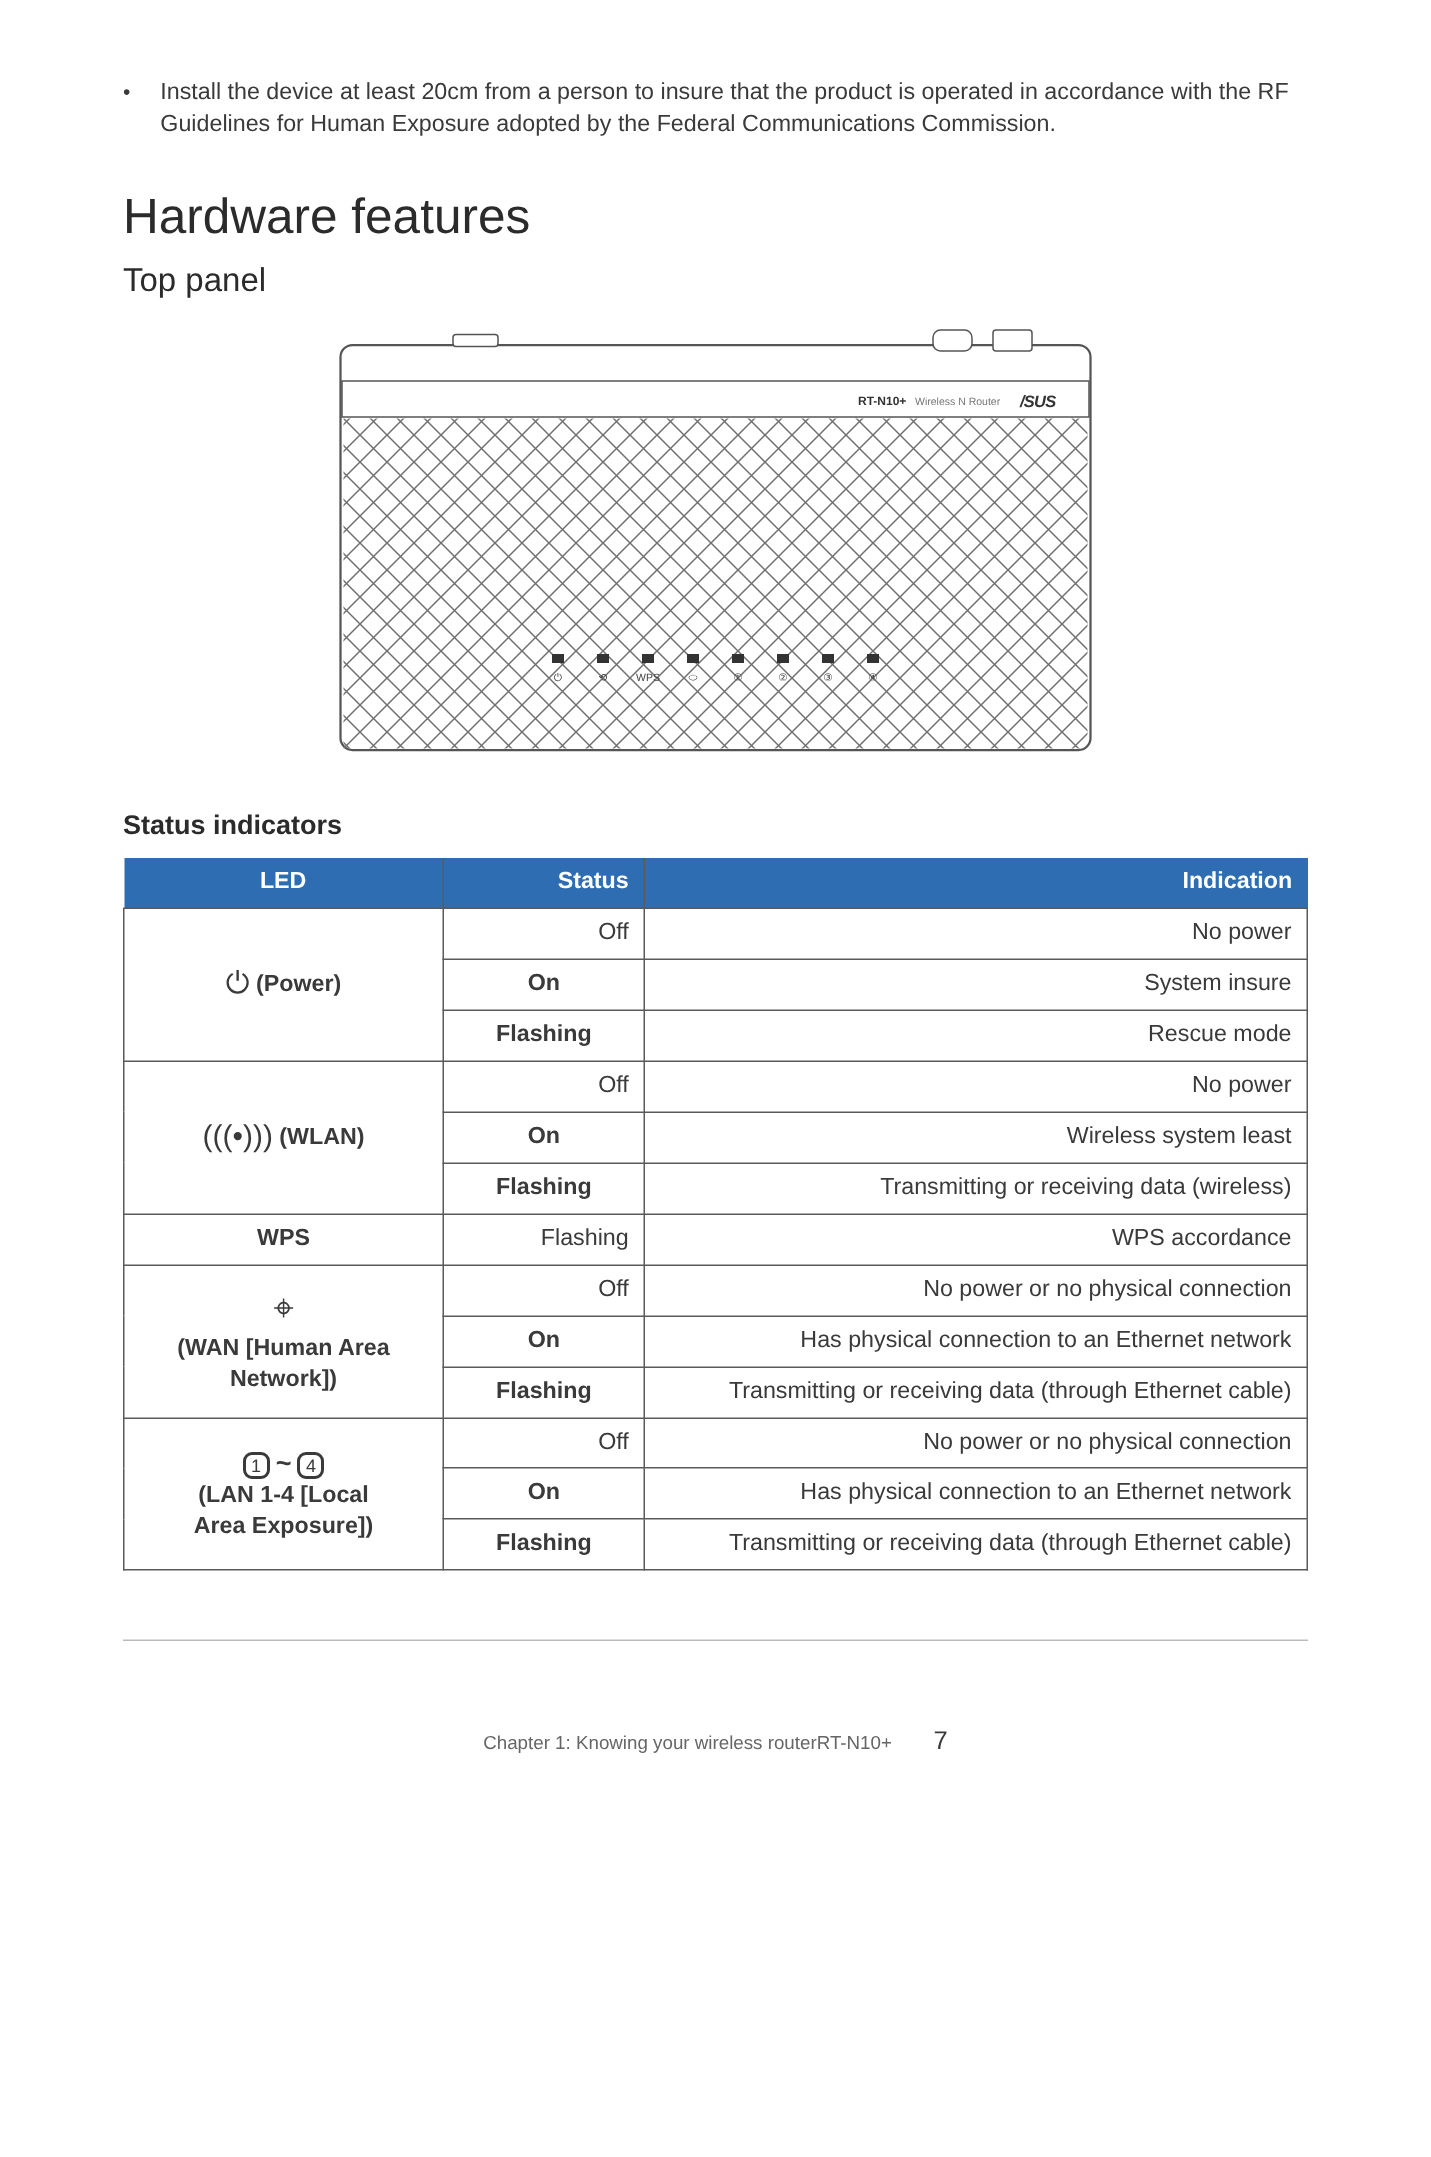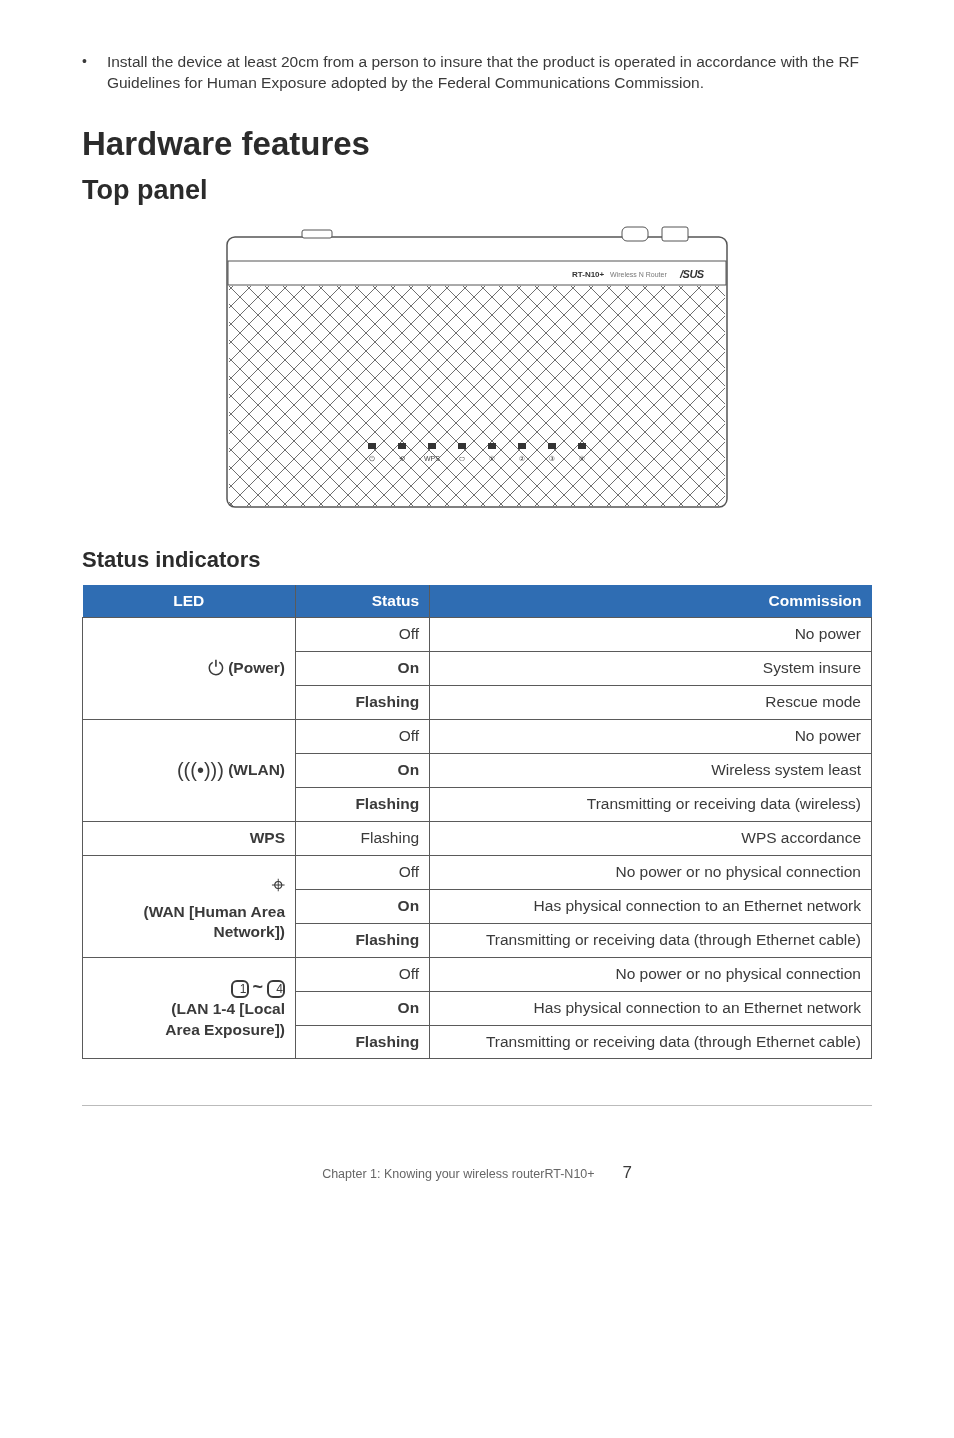--- a/index.html
+++ b/index.html
@@ -14,32 +14,32 @@
   }
   .bullet-row {
     display: flex;
     gap: 20px;
     margin-bottom: 28px;
     font-size: 15.5px;
   }
   .bullet-dot { flex: 0 0 auto; font-size: 14px; }
   h1 {
     font-size: 33px;
-    font-weight: bold;
+    font-weight: normal;
     margin-bottom: 6px;
     color: #2b2b2b;
   }
   h2 {
-    font-size: 27px;
-    font-weight: bold;
+    font-size: 22px;
+    font-weight: normal;
     margin-bottom: 16px;
     color: #2b2b2b;
   }
   h3 {
-    font-size: 22px;
+    font-size: 18px;
     font-weight: bold;
     margin-bottom: 10px;
     color: #2b2b2b;
   }
   .router-figure {
     display: flex;
     justify-content: center;
     margin: 8px 0 30px 0;
   }
   .router-figure svg { width: 510px; height: auto; }
@@ -57,20 +57,21 @@
   }
   thead th {
     background: #2f6db3;
     color: #fff;
     font-weight: bold;
     border-top: none;
   }
   thead th:first-child { border-left: none; text-align: center; }
   thead th:last-child { border-right: none; }
   tbody td:first-child, .led-cell {
+    text-align: center;
     font-weight: bold;
   }
   .led-cell .icon { font-weight: normal; font-size: 20px; vertical-align: middle; }
   .led-cell .icon-row { display: inline-flex; align-items: baseline; gap: 4px; font-size: 18px;}
   .led-cell .sq { display:inline-block; border:2px solid #3a3a3a; border-radius:6px; width:18px; height:18px; font-size:12px; line-height:15px; vertical-align:middle; font-weight:normal;}
   .footer {
     display: flex;
     justify-content: center;
     align-items: baseline;
     font-size: 12.5px;
@@ -145,21 +146,21 @@
 <table>
   <colgroup>
       <col style="width:27%">
       <col style="width:17%">
       <col>
     </colgroup>
   <thead>
     <tr>
       <th>LED</th>
       <th>Status</th>
-      <th>Commission</th>
+      <th>Indication</th>
     </tr>
   </thead>
   <tbody>
 
     <tr>
       <td rowspan="3" class="led-cell">
         <span class="icon">⏻</span>
         <span>(Power)</span>
       </td>
       <td>Off</td>

